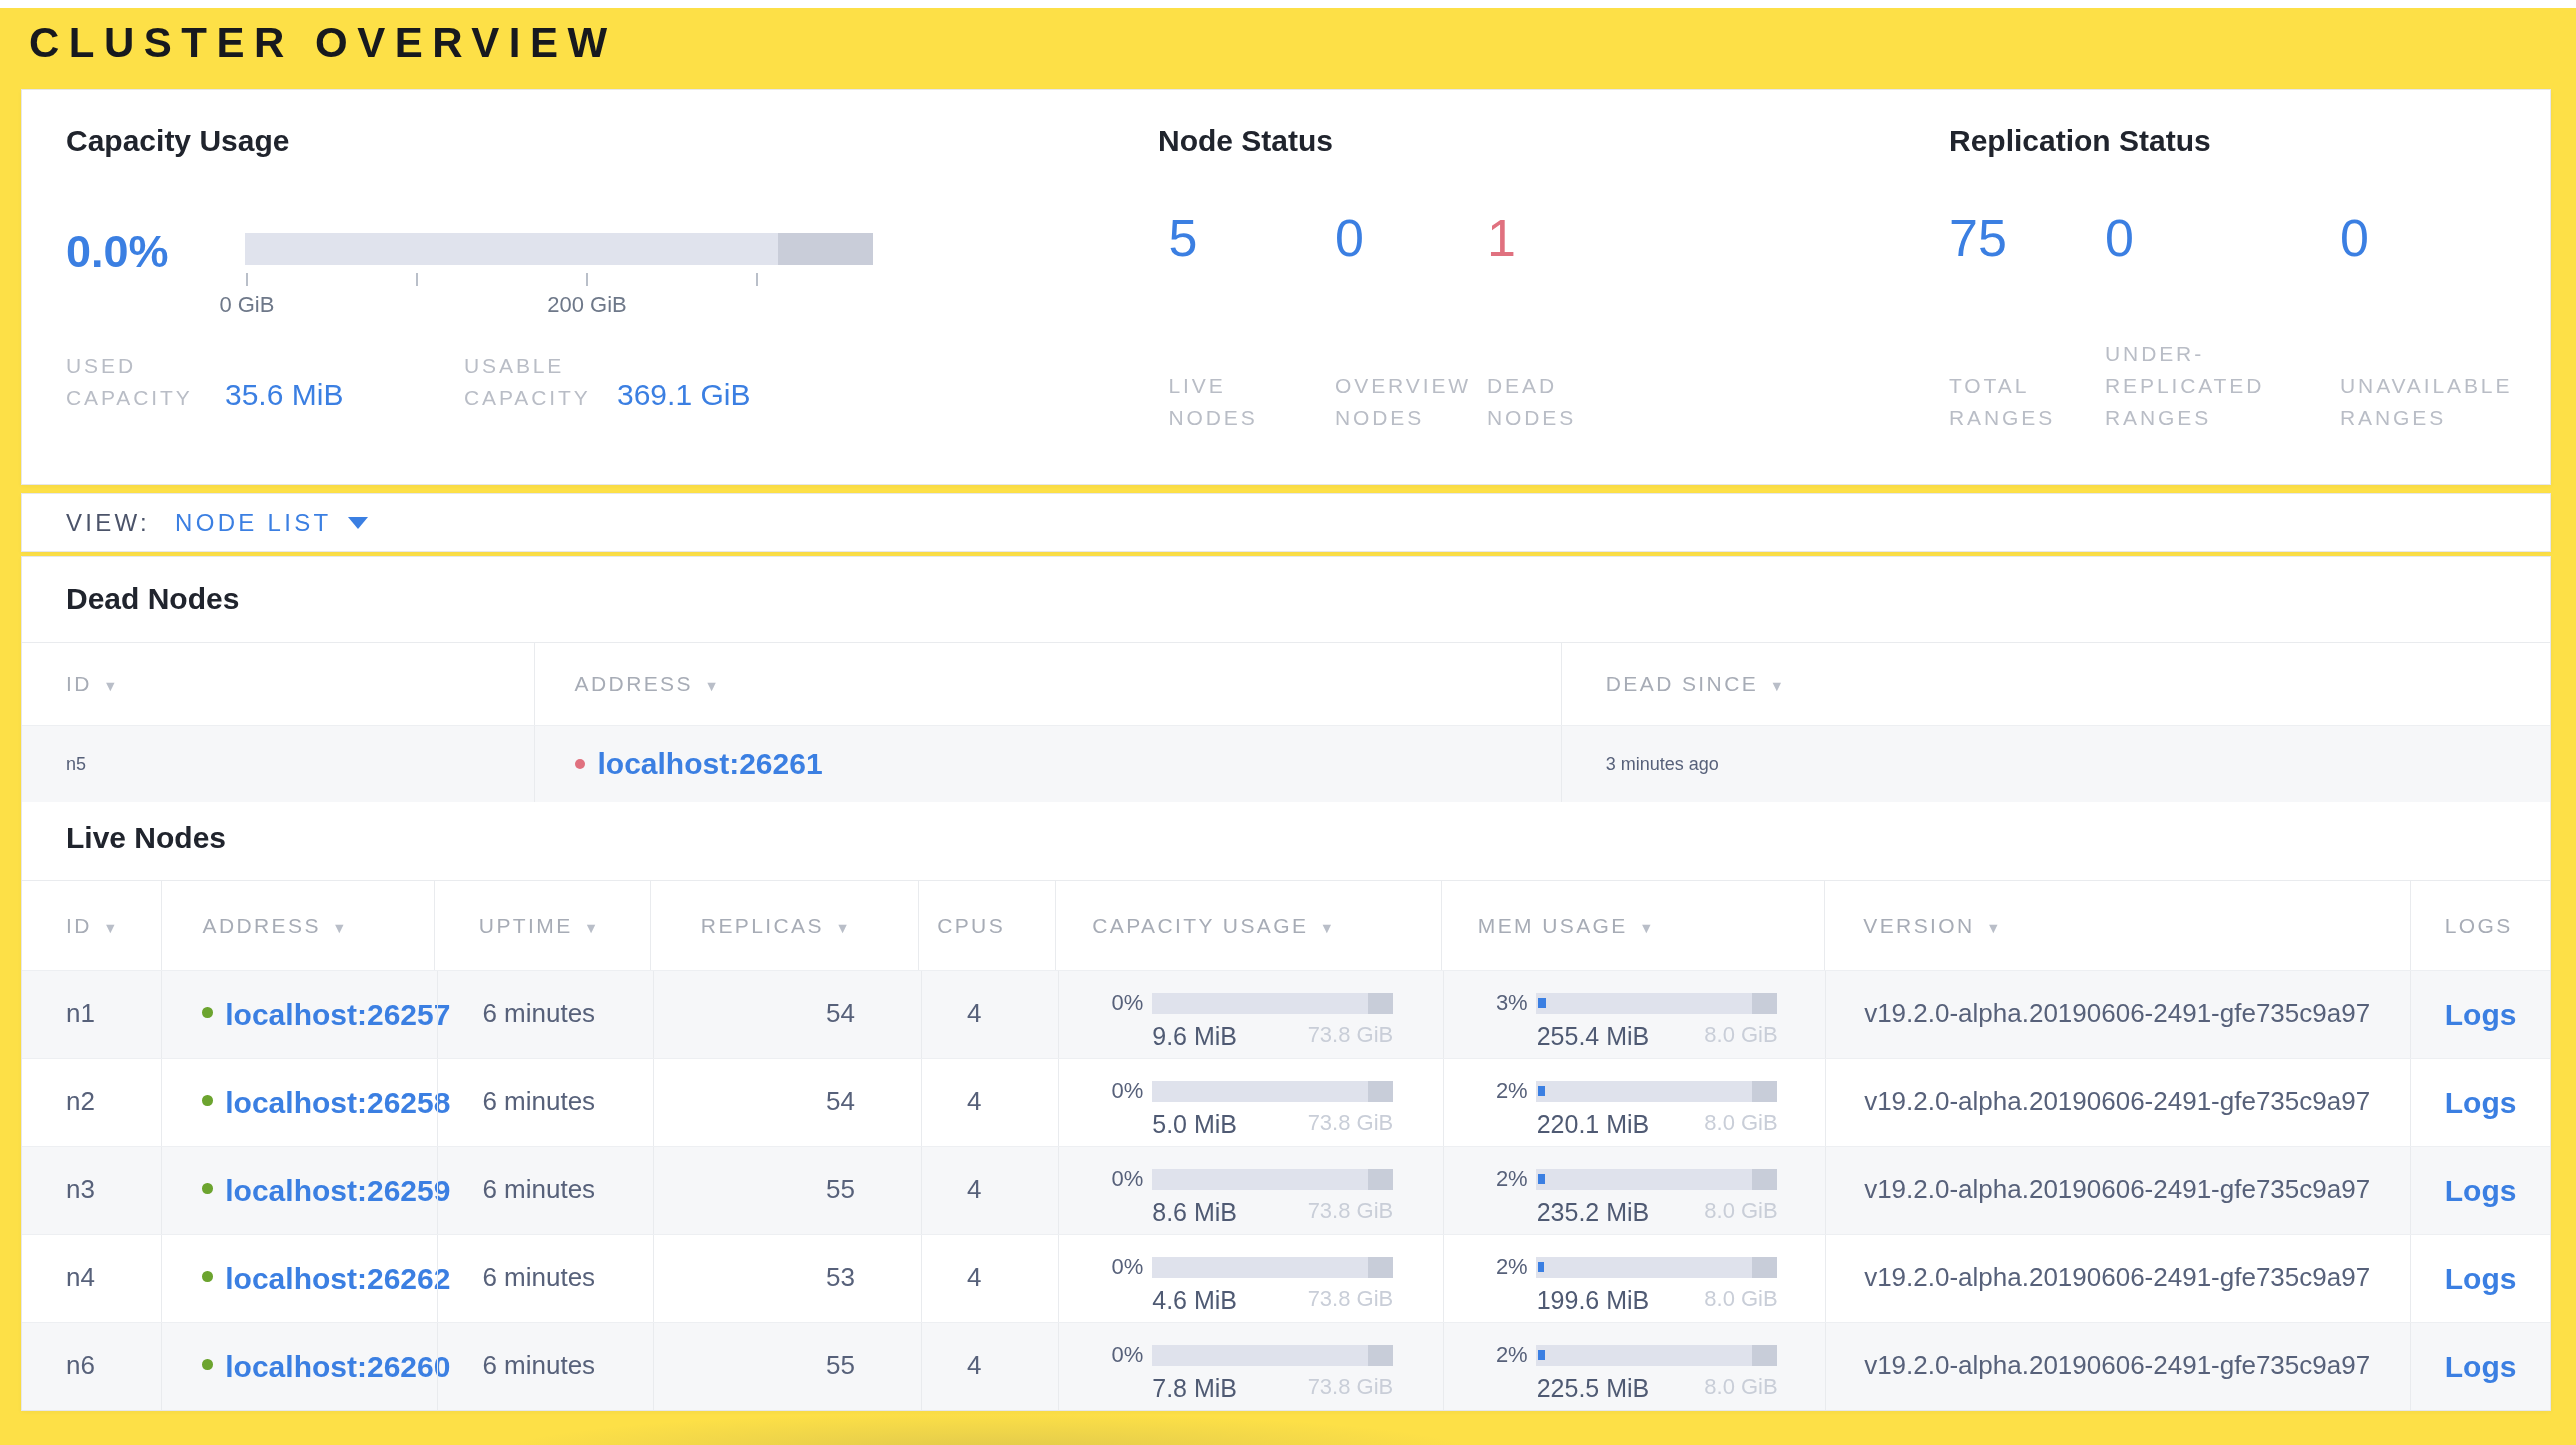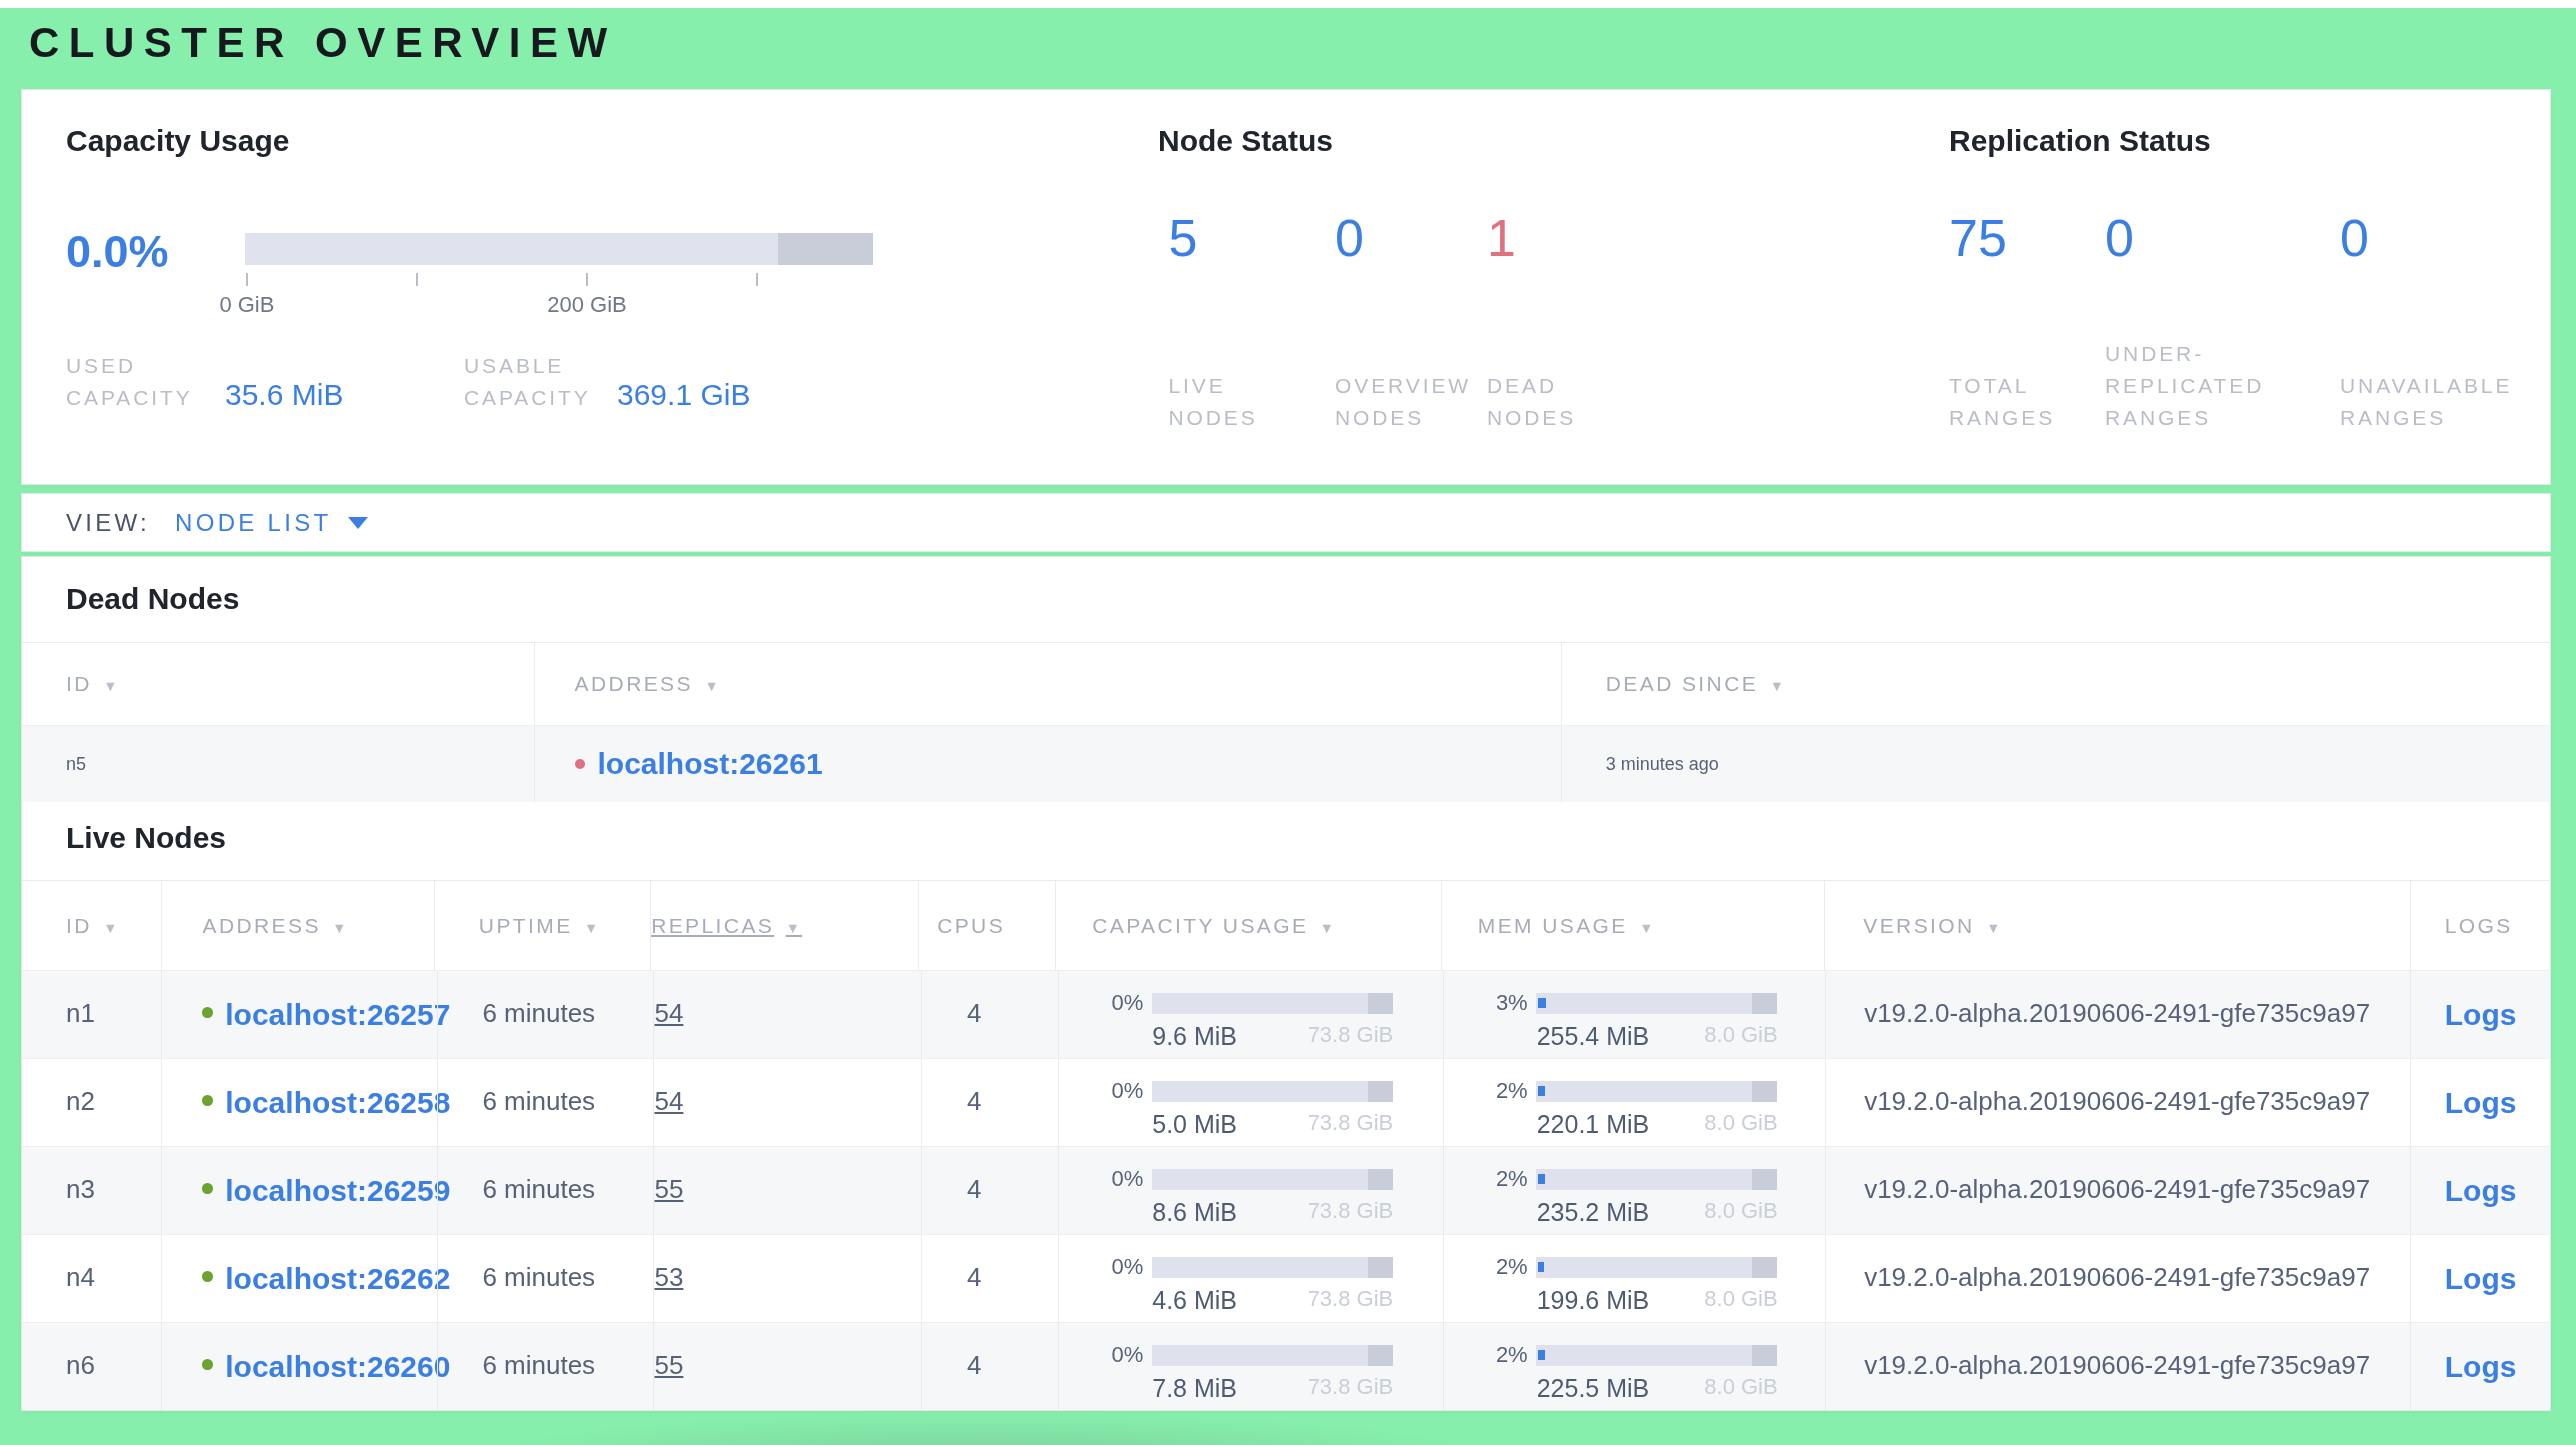--- a/index.html
+++ b/index.html
@@ -1,18 +1,18 @@
 <!DOCTYPE html>
 <html><head>
 <meta charset="utf-8">
 <style>
   * { margin:0; padding:0; box-sizing:border-box; }
   html,body { background:#e9e9ea; }
   body { font-family:"Liberation Sans","DejaVu Sans",sans-serif; }
-  .page { position:relative; width:2576px; height:1446px; background:#86efac; overflow:hidden;
+  .page { position:relative; width:2576px; height:1446px; background:#fde047; overflow:hidden;
           --accent-blue:#3b7fe2; --dead-red:#e0717f; --live-green:#6ca42f; }
   .top-strip { position:absolute; top:0; left:0; width:100%; height:7.6px; background:#ffffff; }
 
   h1.page-title { position:absolute; top:19px; left:29px; font-size:42px; font-weight:700;
                   letter-spacing:9.5px; color:#17191e; }
 
   .card { position:absolute; left:21px; width:2530px; background:#fff; border:1.9px solid #e6e7ea;
           box-shadow:0 1.9px 4.8px rgba(40,40,50,0.04); }
 
   
@@ -73,21 +73,21 @@
   
   .dead-table .thead { height:82px; }
   .dead-table .body  { height:77px; }
   .dead-table .cell { align-items:center; }
   .d-id{width:512px; padding-left:44px;} .d-addr{width:1028px; padding-left:40px;} .d-since{width:990px; padding-left:44px;}
 
   
   .live-table .thead { height:89px; }
   .live-table .body  { height:88px; }
   .c-id{width:141px; padding-left:44px;} .c-addr{width:276px; padding-left:40px;}
-  .c-up{width:219px; padding-left:44px;} .c-rep{width:239px; justify-content:flex-start; padding-right:34px;text-decoration:underline;}
+  .c-up{width:219px; padding-left:44px;} .c-rep{width:239px; justify-content:flex-end; padding-right:34px;}
   .c-cpu{width:139px; justify-content:center; padding-right:32px;margin-left:32px;}
   .c-cap{width:391px;} .c-mem{width:389px;} .c-ver{width:594px; padding-left:38px;} .c-log{width:142px; padding-left:34px;}
   .live-table .body .cell { align-items:flex-start; padding-top:27px; font-size:26px; color:#57617a; }
   .live-table .body .c-cap, .live-table .body .c-mem { flex-direction:column; padding-top:19px; align-items:flex-start; }
   .hcell.c-cap, .hcell.c-mem { padding-left:36px; }
 
   .celltext { font-size:18px; color:#57617a; white-space:nowrap; }
   a.nodelink, a.loglink { font-size:30px; color:var(--accent-blue); text-decoration:none; white-space:nowrap;font-weight:bold; }
   .dot { width:10.5px; height:10.5px; border-radius:50%; display:inline-block; margin-right:12.4px; flex:none; }
   .dot.green { background:var(--live-green); }

